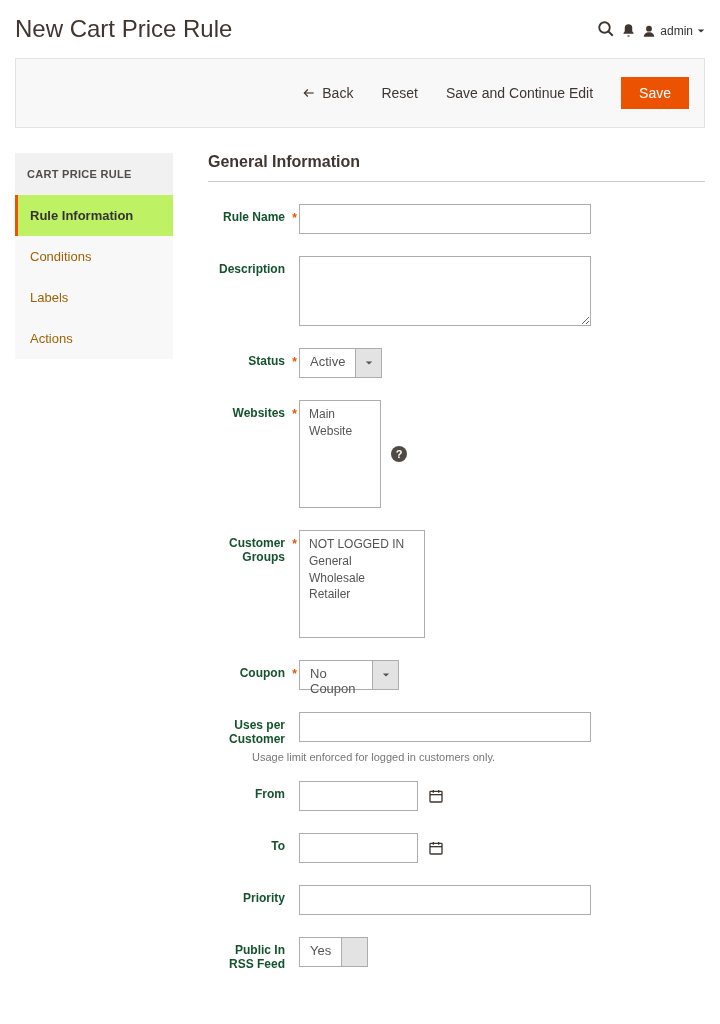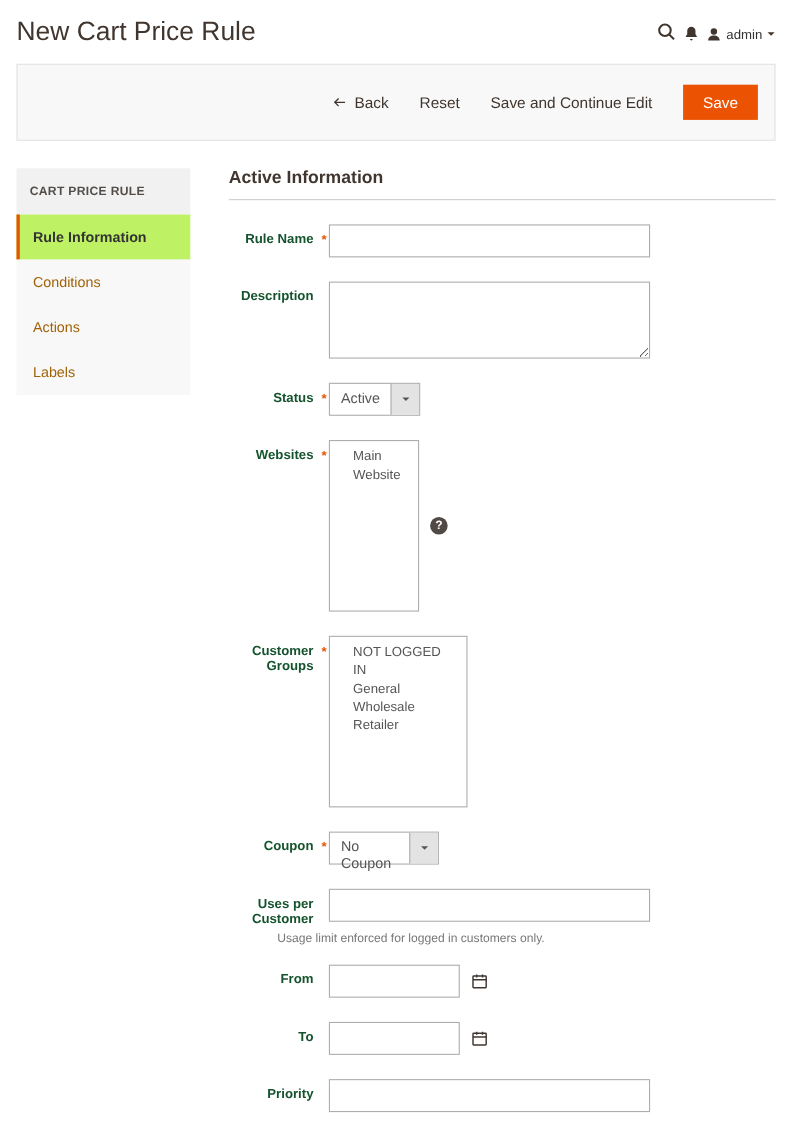--- a/index.html
+++ b/index.html
@@ -24,21 +24,21 @@
 .form-row.with-note { margin-bottom: 5px; }
 .label-col { width: 91px; text-align: right; padding-right: 14px; padding-top: 6px; font-size: 12px; font-weight: 600; color: #14532d; position: relative; }
 .label-col.req::after { content: "*"; color: #eb5202; position: absolute; right: 2px; top: 7px; font-size: 12px; }
 .input-col { flex: 1; display: flex; align-items: center; gap: 10px; }
 .text-input { width: 292px; height: 30px; border: 1px solid #adadad; padding: 4px 8px; font-size: 13px; }
 .text-input.med { width: 119px; }
 .textarea-input { width: 292px; height: 70px; border: 1px solid #adadad; padding: 6px 8px; font-size: 13px; resize: both; }
 .select-wrap { display: flex; border: 1px solid #adadad; height: 30px; }
 .select-text { padding: 5px 10px; font-size: 13px; color: #555; }
 .select-arrow { width: 26px; background: #e3e3e3; border-left: 1px solid #adadad; display: flex; align-items: center; justify-content: center; }
-.multiselect { width: 82px; height: 156px; border: 1px solid #adadad; padding: 5px 21px; font-size: 12px; color: #555; overflow-y: scroll; line-height: 1.4; }
+.multiselect { width: 82px; height: 108px; border: 1px solid #adadad; padding: 5px 9px; font-size: 12px; color: #555; overflow-y: scroll; line-height: 1.4; }
 .multiselect.wider { width: 126px; }
 .help-icon { width: 16px; height: 16px; border-radius: 50%; background: #514943; color: #fff; display: flex; align-items: center; justify-content: center; font-size: 11px; font-weight: bold; cursor: pointer; }
 .field-note { font-size: 11px; color: #777; margin-left: 44px; margin-bottom: 18px; }
 .cal-icon { cursor: pointer; }
 svg { display: block; }
 </style>
 </head>
 <body>
 
 <div class="page">
@@ -80,26 +80,26 @@
     <span class="action-link">Reset</span>
     <span class="action-link">Save and Continue Edit</span>
     <button class="btn-primary">Save</button>
   </div>
 
   <div class="content">
     <div class="sidebar">
       <div class="sidebar-header">CART PRICE RULE</div>
       <div class="sidebar-item active">Rule Information</div>
       <div class="sidebar-item">Conditions</div>
+      <div class="sidebar-item">Labels</div>
       <div class="sidebar-item">Actions</div>
-      <div class="sidebar-item">Labels</div>
     </div>
 
     <div class="main">
-      <h2 class="section-title">Active Information</h2>
+      <h2 class="section-title">General Information</h2>
 
       <div class="form-row">
         <div class="label-col req">Rule Name</div>
         <div class="input-col">
           <input class="text-input" type="text" value="" style="">
         </div>
       </div>
 
       <div class="form-row">
         <div class="label-col">Description</div>

